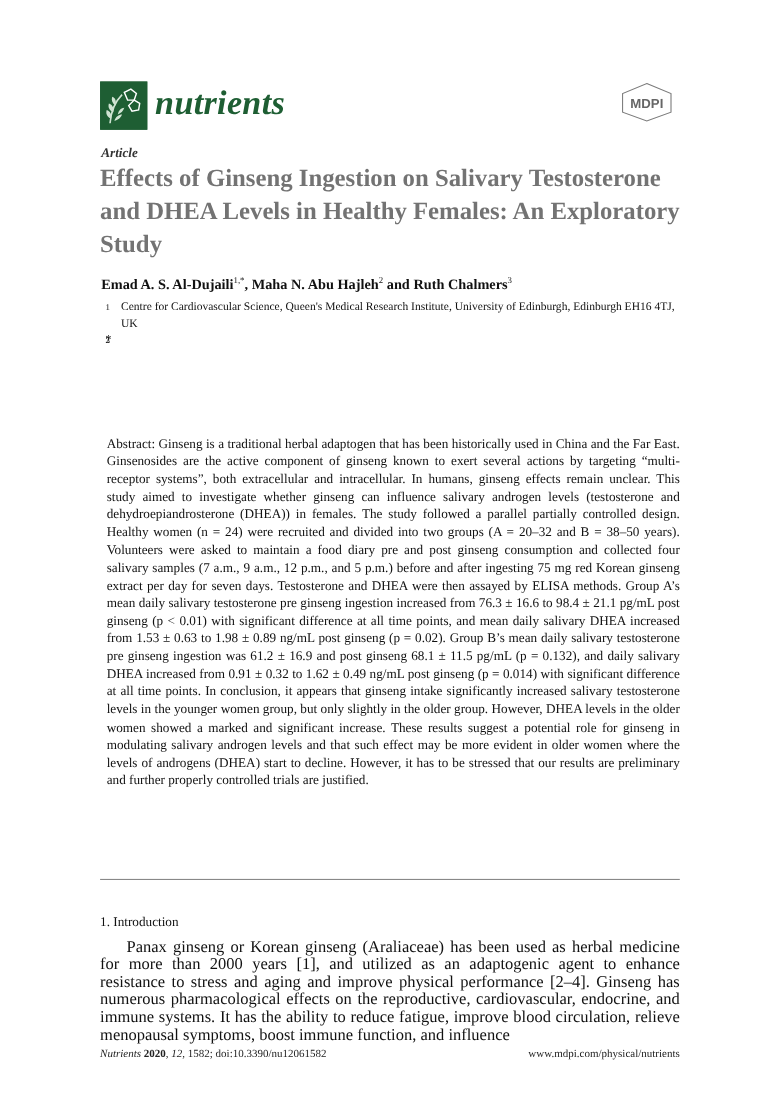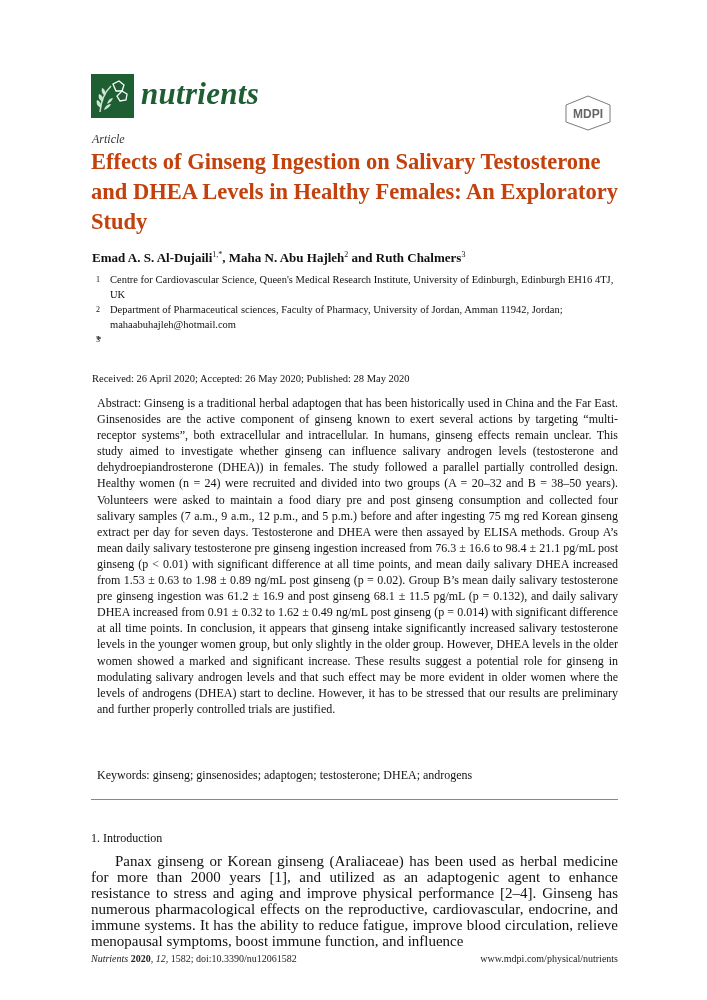--- a/index.html
+++ b/index.html
@@ -5,25 +5,25 @@
   html, body { margin: 0; padding: 0; background: #ffffff; }
   body { width: 707px; height: 1000px; position: relative; overflow: hidden;
          font-family: "Liberation Serif", "DejaVu Serif", serif; color: #111; }
   .page { position: absolute; left: 0; top: 0; width: 707px; height: 1000px; margin-top: 16px; }
 
   .header { position: absolute; left: 91px; top: 58px; width: 530px; height: 50px; }
   .logo-box { position: absolute; left: 0; top: 0; width: 43px; height: 44px; background: #1e5e33; }
   .logo-box svg { width: 43px; height: 44px; display: block; }
   .journal-name { position: absolute; left: 50px; top: 2px; font-size: 31px; font-weight: bold; font-style: italic;
                   color: #1e5e33; letter-spacing: 0.3px; font-family: "Liberation Serif", serif; }
-  .mdpi-logo { position: absolute; left: 472px; top: 21px; width: 50px; height: 36px; }
+  .mdpi-logo { position: absolute; left: 472px; top: 1px; width: 50px; height: 36px; }
   .mdpi-logo svg { width: 50px; height: 36px; display: block; }
 
-  .article-type { position: absolute; left: 92px; top: 116px; font-size: 12px; font-style: italic; color: #333; }
-  .title { position: absolute; left: 91px; top: 131px; width: 540px; font-size: 22.5px; font-weight: bold; line-height: 30px; color: #c2410c; }
+  .article-type { position: absolute; left: 92px; top: 116px; font-size: 12px; font-style: italic; color: #333; font-weight: bold; }
+  .title { position: absolute; left: 91px; top: 131px; width: 540px; font-size: 22.5px; font-weight: bold; line-height: 30px; color: #737373; }
 
   .authors { position: absolute; left: 92px; top: 234px; font-size: 13px; font-weight: bold; text-align: right; }
   .authors sup { font-size: 8px; font-weight: normal; }
 
   .affil { position: absolute; left: 92px; top: 256px; width: 530px; font-size: 10.5px; line-height: 15px; }
   .affil-row { position: relative; padding-left: 18px; }
   .affil-mark { position: absolute; left: 4px; top: 0; font-size: 8px; }
   .affil-mark.star { font-size: 11px; top: 0; }
 
   .dates { position: absolute; left: 92px; top: 357px; font-size: 10.5px; }
@@ -75,41 +75,35 @@
     <span>Emad A. S. Al-Dujaili</span><sup>1,*</sup><span>, </span><span>Maha N. Abu Hajleh</span><sup>2</sup><span> and </span><span>Ruth Chalmers</span><sup>3</sup>
   </div>
 
   <div class="affil">
     <div class="affil-row">
       <span class="affil-mark">1</span>
       <span>Centre for Cardiovascular Science, Queen's Medical Research Institute, University of Edinburgh, Edinburgh EH16 4TJ, UK</span>
     </div>
     <div class="affil-row">
       <span class="affil-mark">2</span>
-      <span>Department of Pharmaceutical sciences, Faculty of Pharmacy, University of Jordan, Amman 11942, Jordan; mahaabuhajleh@hotmail.com</span>
     </div>
     <div class="affil-row">
       <span class="affil-mark">3</span>
     </div>
     <div class="affil-row">
       <span class="affil-mark star">*</span>
     </div>
   </div>
 
-  <div class="dates">Received: 26 April 2020; Accepted: 26 May 2020; Published: 28 May 2020</div>
 
   <div class="abstract">
     <span class="bold-label">Abstract:</span>
     <span>Ginseng is a traditional herbal adaptogen that has been historically used in China and the Far East. Ginsenosides are the active component of ginseng known to exert several actions by targeting “multi-receptor systems”, both extracellular and intracellular. In humans, ginseng effects remain unclear. This study aimed to investigate whether ginseng can influence salivary androgen levels (testosterone and dehydroepiandrosterone (DHEA)) in females. The study followed a parallel partially controlled design. Healthy women (n = 24) were recruited and divided into two groups (A = 20–32 and B = 38–50 years). Volunteers were asked to maintain a food diary pre and post ginseng consumption and collected four salivary samples (7 a.m., 9 a.m., 12 p.m., and 5 p.m.) before and after ingesting 75 mg red Korean ginseng extract per day for seven days. Testosterone and DHEA were then assayed by ELISA methods. Group A’s mean daily salivary testosterone pre ginseng ingestion increased from 76.3 ± 16.6 to 98.4 ± 21.1 pg/mL post ginseng (p &lt; 0.01) with significant difference at all time points, and mean daily salivary DHEA increased from 1.53 ± 0.63 to 1.98 ± 0.89 ng/mL post ginseng (p = 0.02). Group B’s mean daily salivary testosterone pre ginseng ingestion was 61.2 ± 16.9 and post ginseng 68.1 ± 11.5 pg/mL (p = 0.132), and daily salivary DHEA increased from 0.91 ± 0.32 to 1.62 ± 0.49 ng/mL post ginseng (p = 0.014) with significant difference at all time points. In conclusion, it appears that ginseng intake significantly increased salivary testosterone levels in the younger women group, but only slightly in the older group. However, DHEA levels in the older women showed a marked and significant increase. These results suggest a potential role for ginseng in modulating salivary androgen levels and that such effect may be more evident in older women where the levels of androgens (DHEA) start to decline. However, it has to be stressed that our results are preliminary and further properly controlled trials are justified.</span>
   </div>
 
-  <div class="keywords">
-    <span class="bold-label">Keywords:</span>
-    <span>ginseng; ginsenosides; adaptogen; testosterone; DHEA; androgens</span>
-  </div>
 
   <div class="divider"></div>
 
   <div class="section-heading">1. Introduction</div>
   <div class="intro">Panax ginseng or Korean ginseng (Araliaceae) has been used as herbal medicine for more than 2000 years [1], and utilized as an adaptogenic agent to enhance resistance to stress and aging and improve physical performance [2–4]. Ginseng has numerous pharmacological effects on the reproductive, cardiovascular, endocrine, and immune systems. It has the ability to reduce fatigue, improve blood circulation, relieve menopausal symptoms, boost immune function, and influence</div>
 
   <div class="footer">
     <div class="footer-left"><i>Nutrients</i> <b>2020</b>, <i>12</i><span>, 1582; doi:10.3390/nu12061582</span></div>
     <div class="footer-right">www.mdpi.com/physical/nutrients</div>
   </div>

